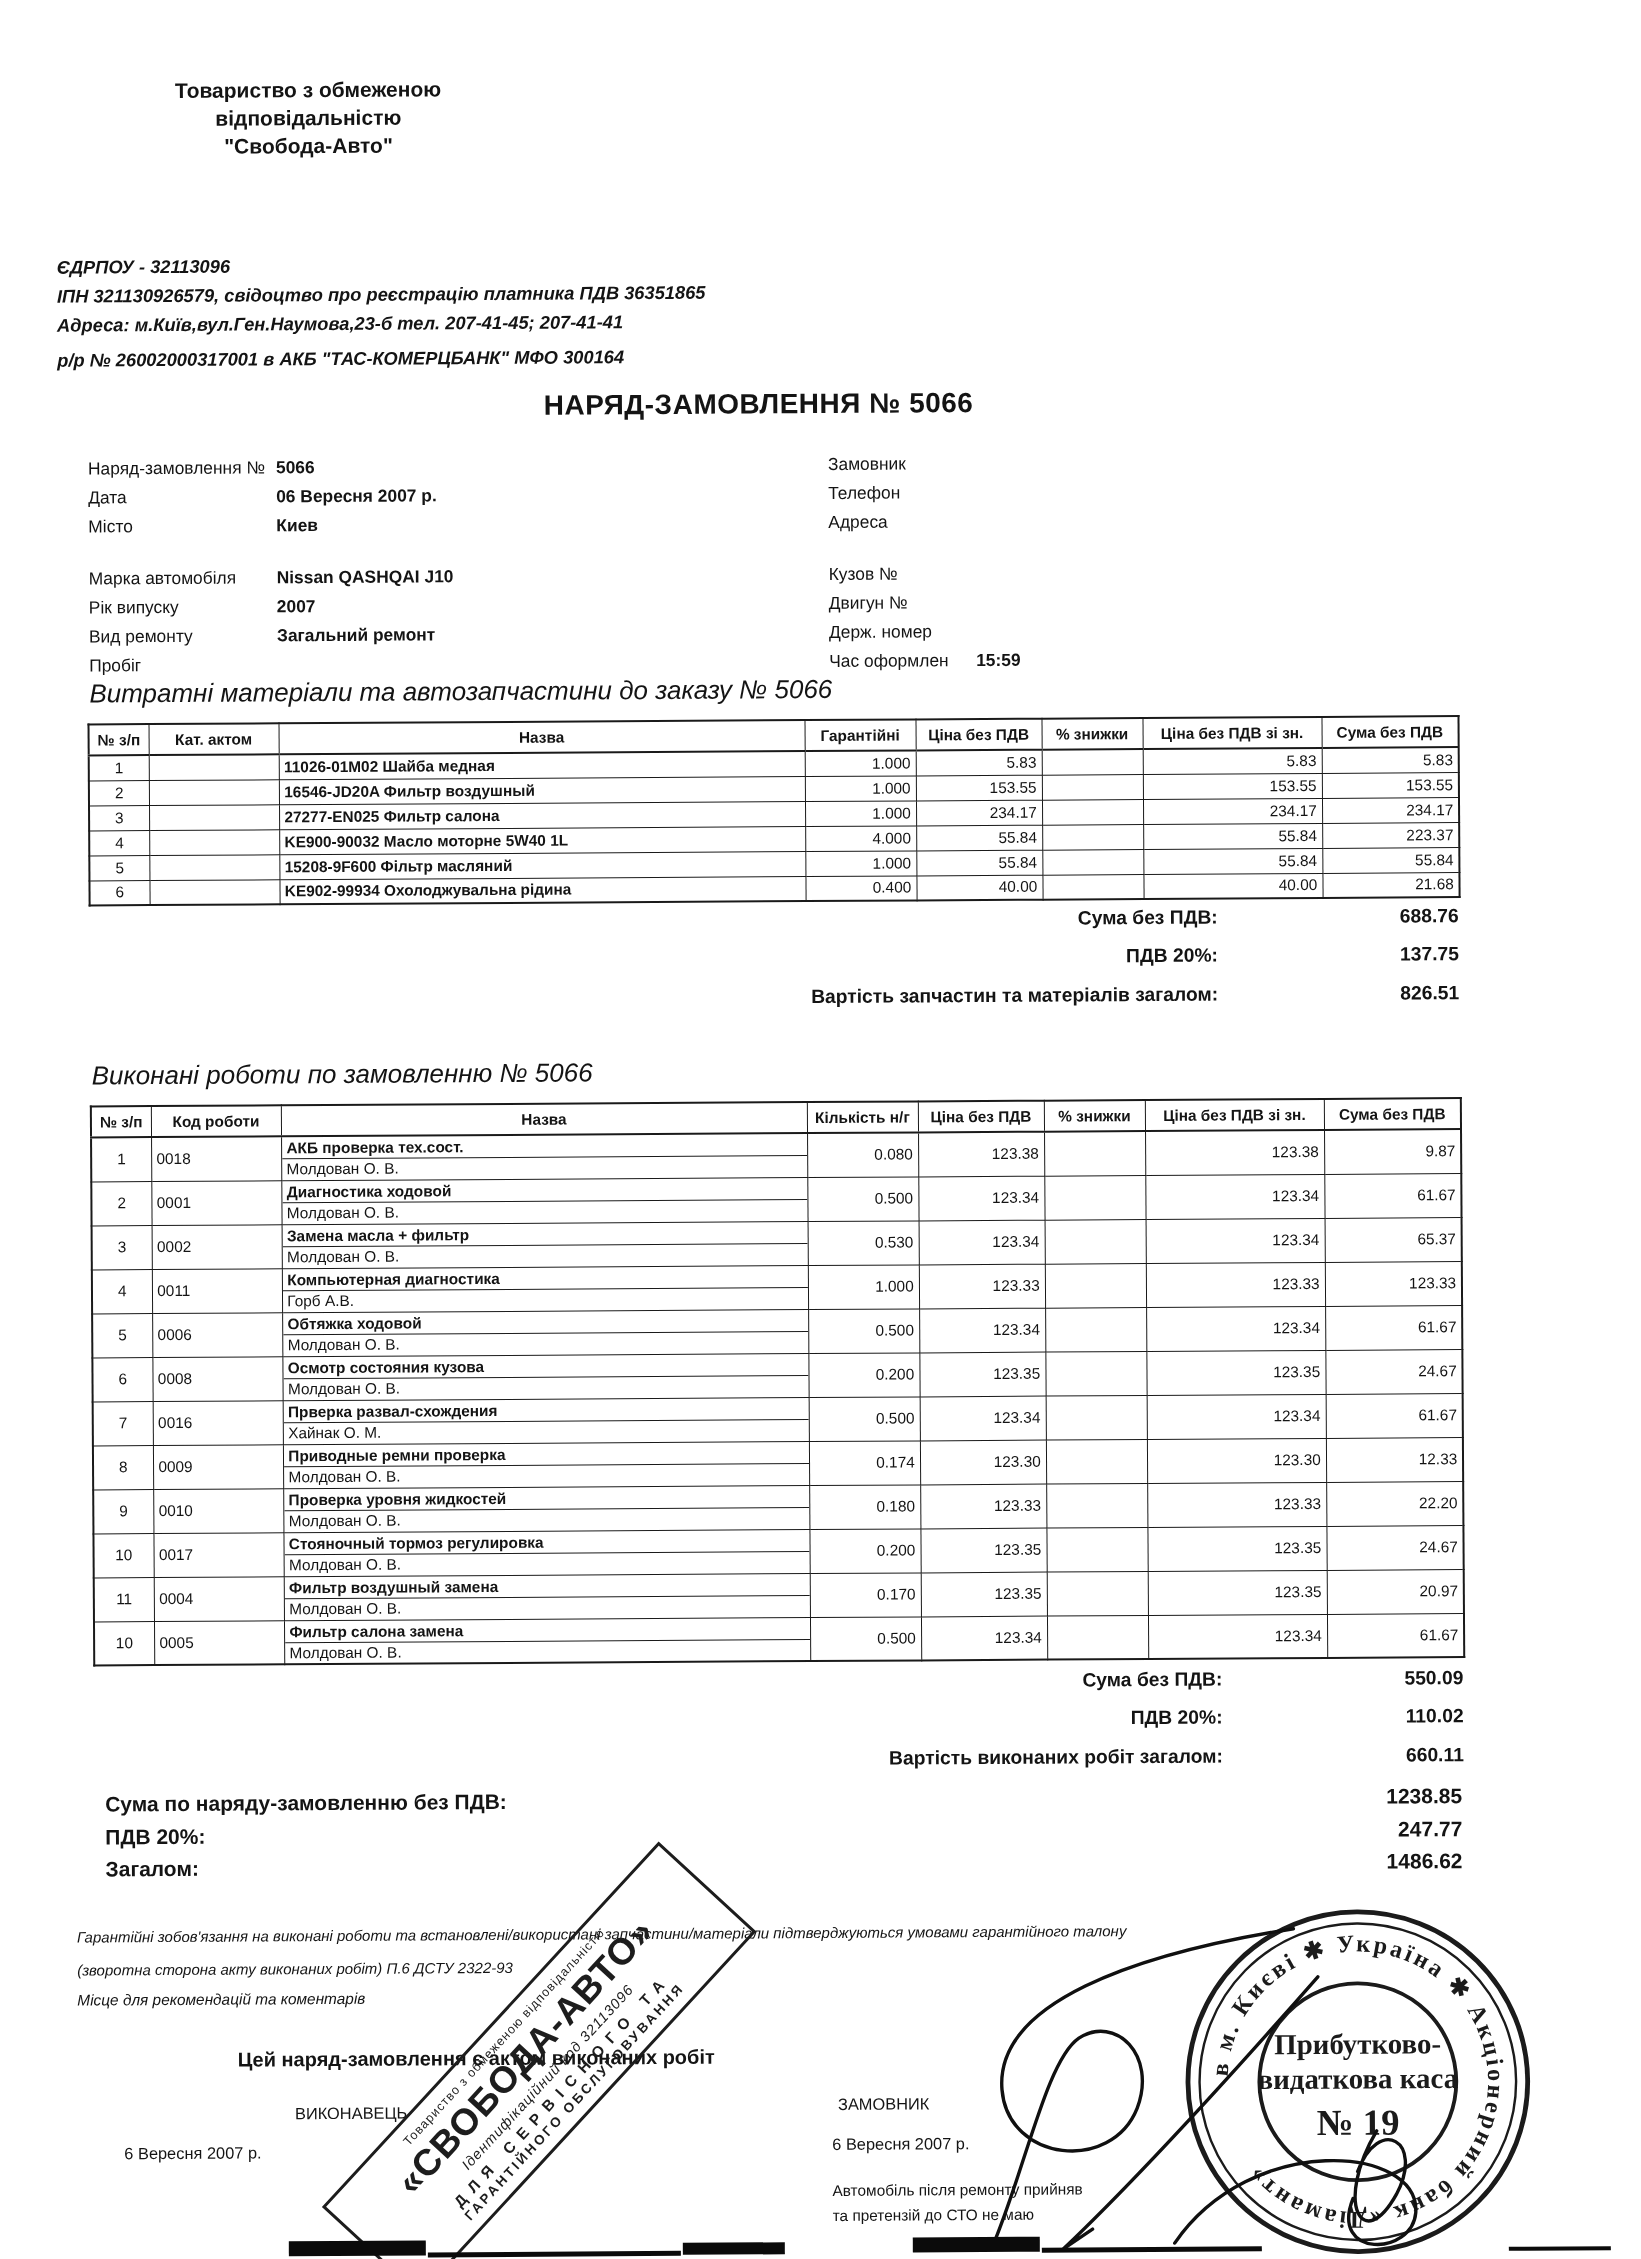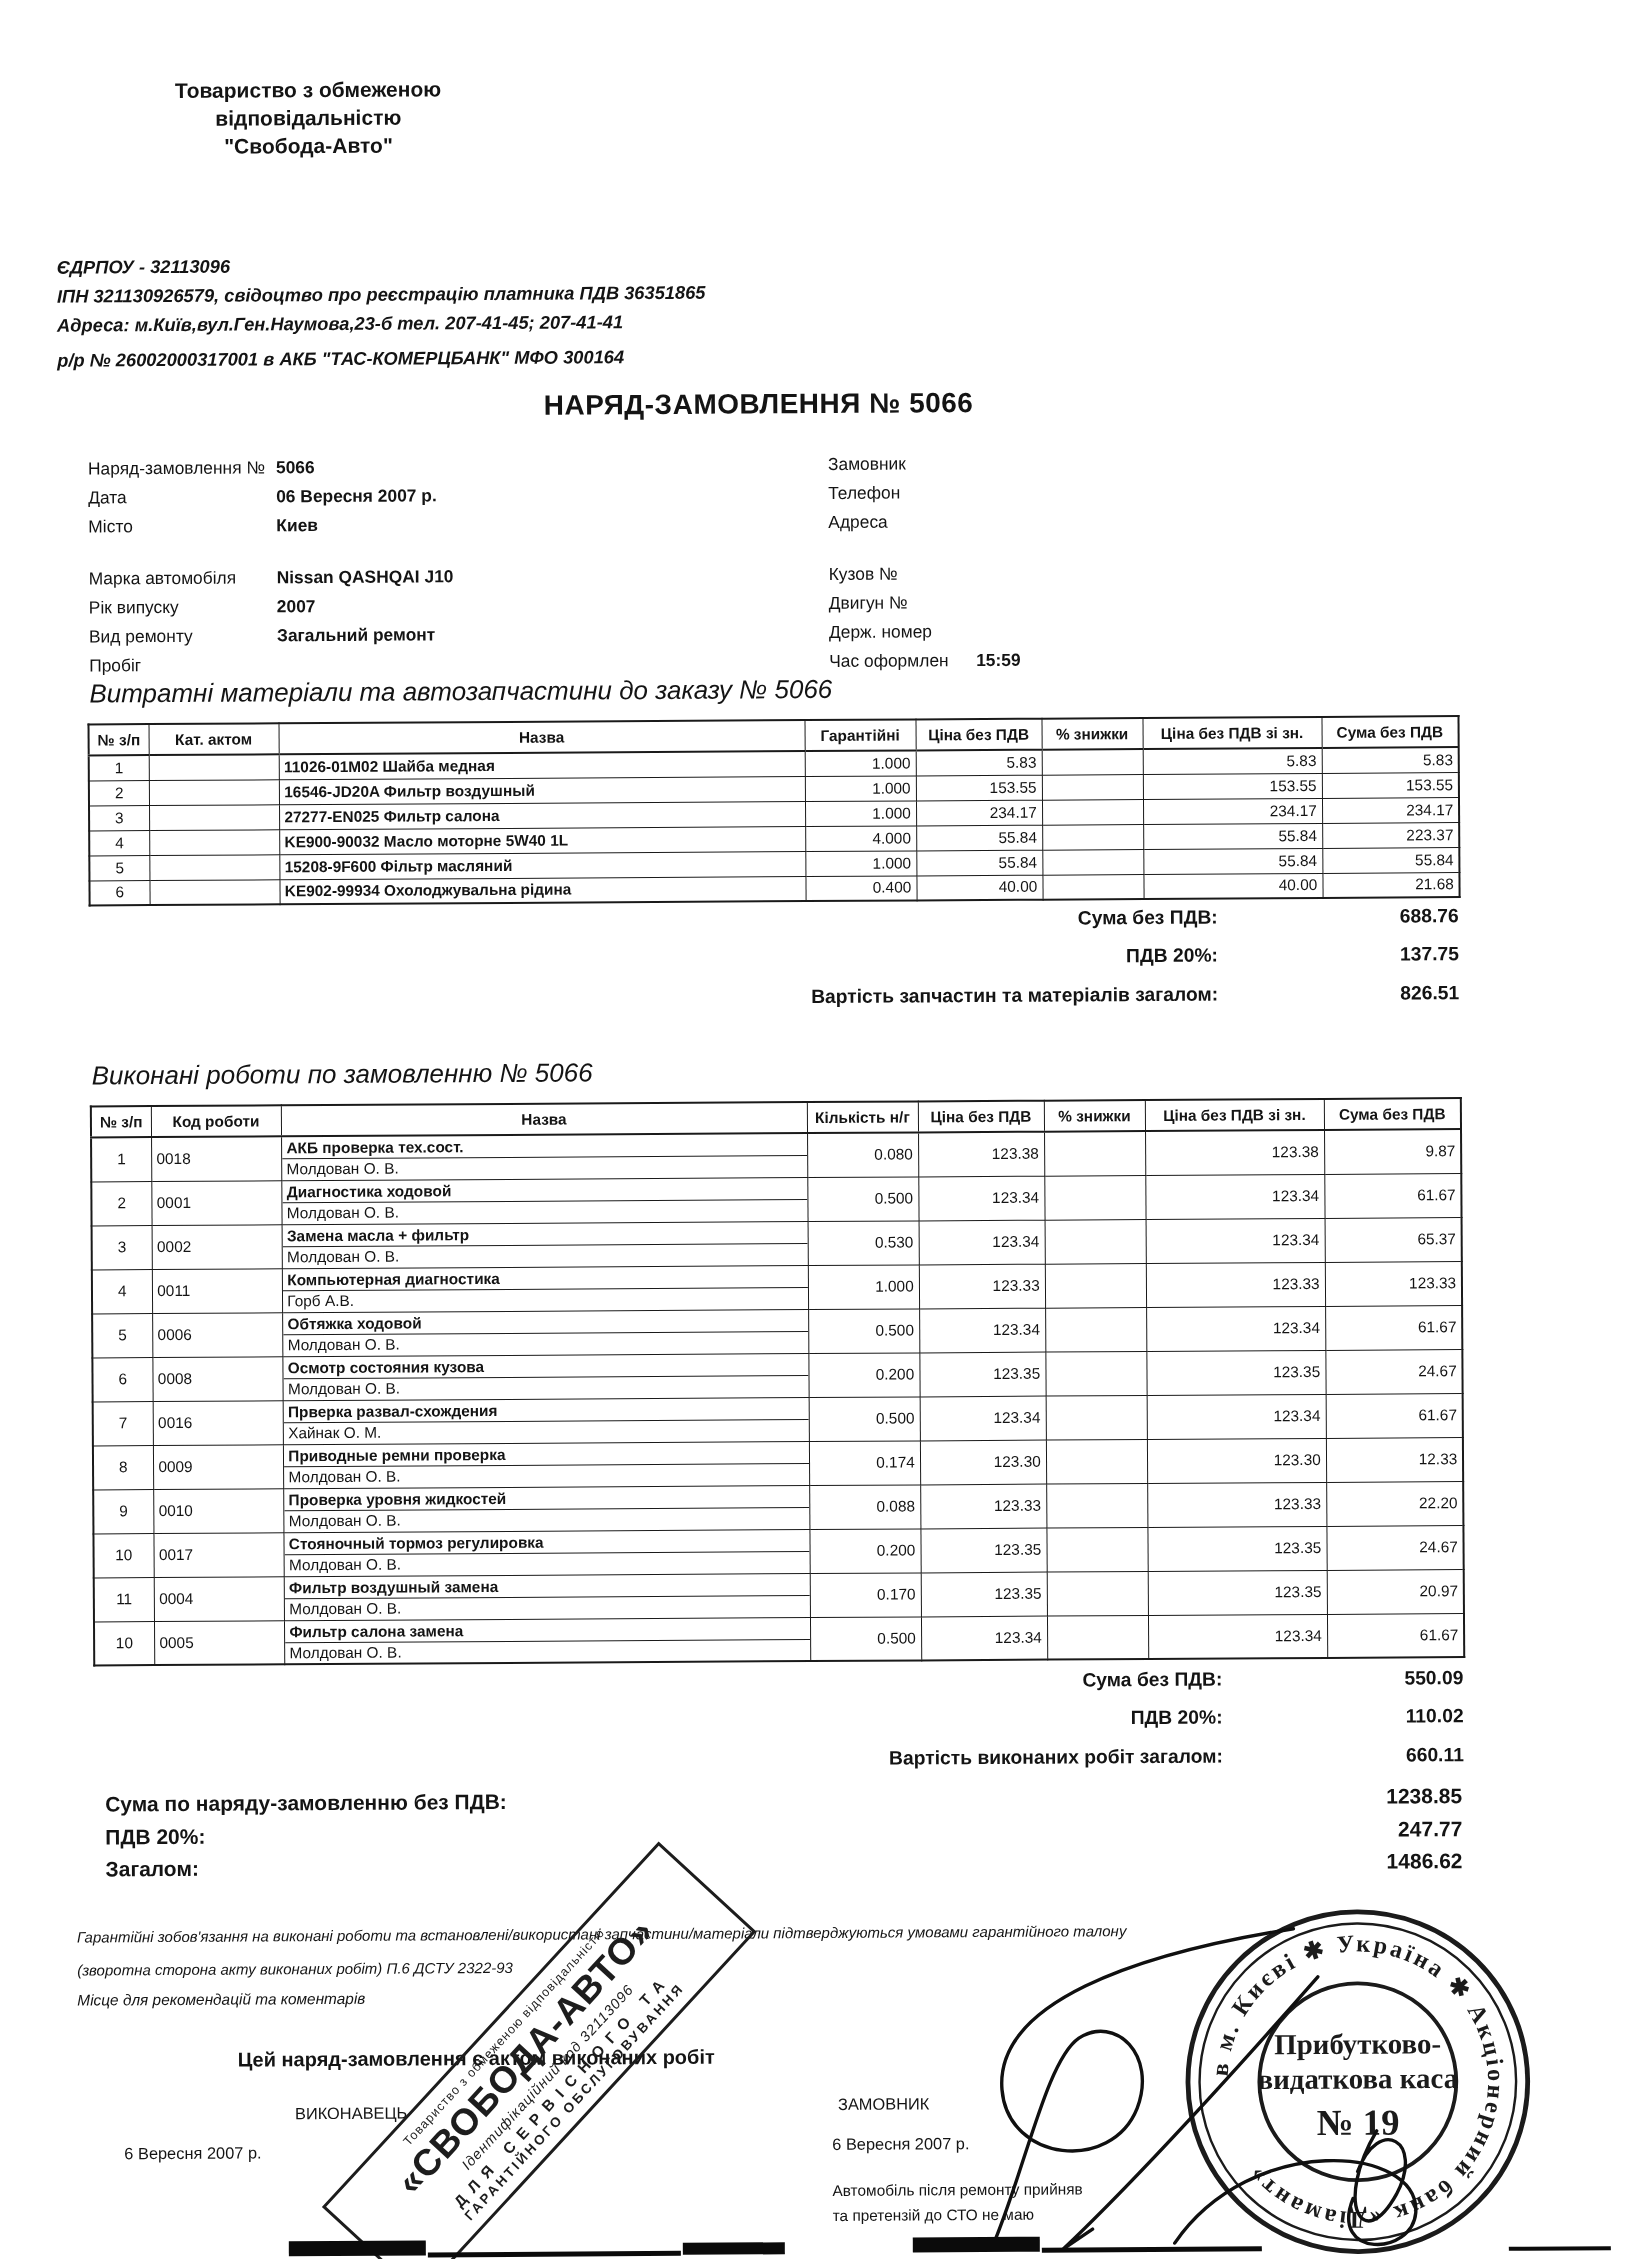--- a/index.html
+++ b/index.html
@@ -371,21 +371,21 @@
             <td class="c-pricez">123.30</td>
             <td class="c-sum">12.33</td>
           </tr>
         <tr>
             <td class="c-num">9</td>
             <td class="c-code">0010</td>
             <td class="c-namecell">
               <div class="wname">Проверка уровня жидкостей</div>
               <div class="wworker">Молдован О. В.</div>
             </td>
-            <td class="c-qty">0.088</td>
+            <td class="c-qty">0.180</td>
             <td class="c-price">123.33</td>
             <td class="c-disc"></td>
             <td class="c-pricez">123.33</td>
             <td class="c-sum">22.20</td>
           </tr>
         <tr>
             <td class="c-num">10</td>
             <td class="c-code">0017</td>
             <td class="c-namecell">
               <div class="wname">Стояночный тормоз регулировка</div>

